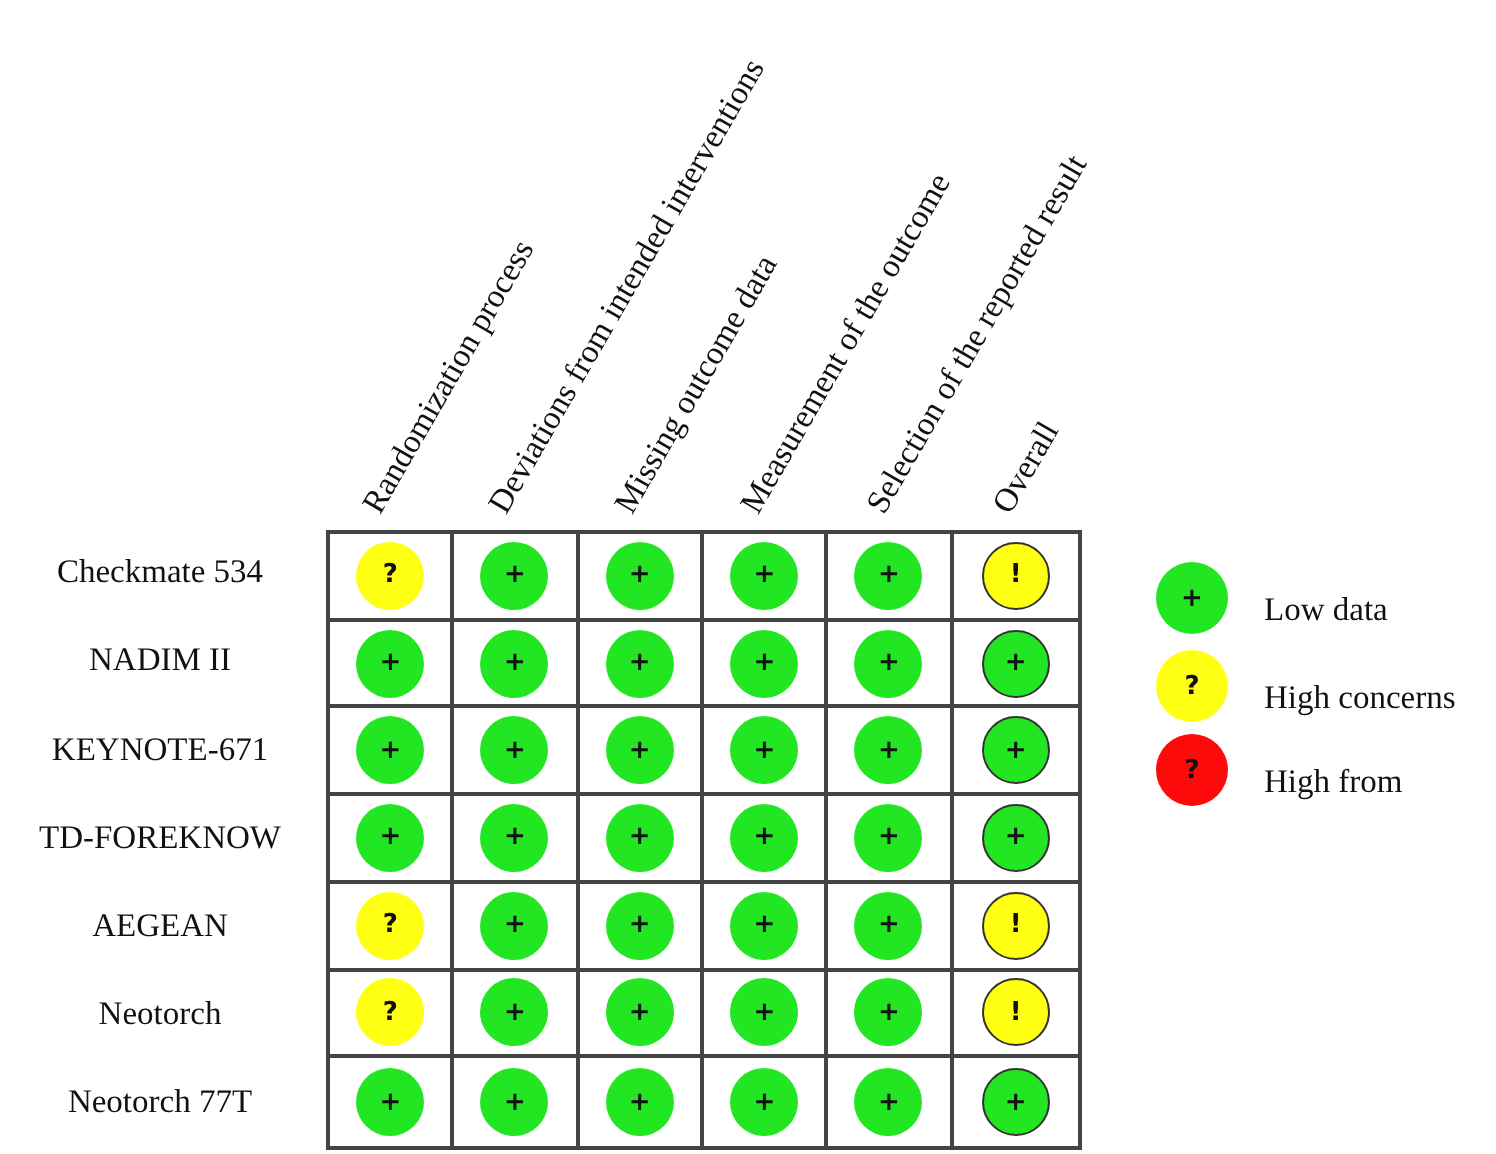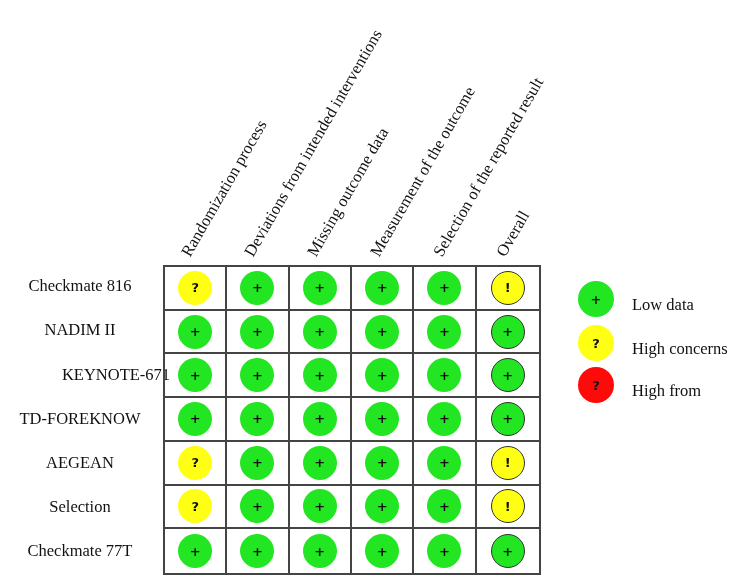--- a/index.html
+++ b/index.html
@@ -31,27 +31,27 @@
 
 <div id="col-labels">
     <span class="col-label" style="left: 192.5px; top: 243px;">Randomization process</span>
     <span class="col-label" style="left: 255.5px; top: 243px;">Deviations from intended interventions</span>
     <span class="col-label" style="left: 318.5px; top: 243px;">Missing outcome data</span>
     <span class="col-label" style="left: 381.5px; top: 243px;">Measurement of the outcome</span>
     <span class="col-label" style="left: 444.5px; top: 243px;">Selection of the reported result</span>
     <span class="col-label" style="left: 507.5px; top: 243px;">Overall</span>
   </div>
 <div id="row-labels">
-    <div class="row-label" style="top: 278.1px;">Checkmate 816</div>
+    <div class="row-label" style="top: 278.1px;">Checkmate 534</div>
     <div class="row-label" style="top: 322.3px;">NADIM II</div>
-    <div class="row-label" style="top: 366.5px; padding-left: 36px;">KEYNOTE-671</div>
+    <div class="row-label" style="top: 366.5px;">KEYNOTE-671</div>
     <div class="row-label" style="top: 410.7px;">TD-FOREKNOW</div>
     <div class="row-label" style="top: 454.9px;">AEGEAN</div>
-    <div class="row-label" style="top: 499.1px;">Selection</div>
-    <div class="row-label" style="top: 543.3px;">Checkmate 77T</div>
+    <div class="row-label" style="top: 499.1px;">Neotorch</div>
+    <div class="row-label" style="top: 543.3px;">Neotorch 77T</div>
   </div>
 <div class="grid" id="grid">
     <div class="cell">
       <div class="dot" style="background: rgb(255, 255, 20);">?</div>
     </div>
     <div class="cell">
       <div class="dot" style="background: rgb(34, 230, 34);">+</div>
     </div>
     <div class="cell">
       <div class="dot" style="background: rgb(34, 230, 34);">+</div>

